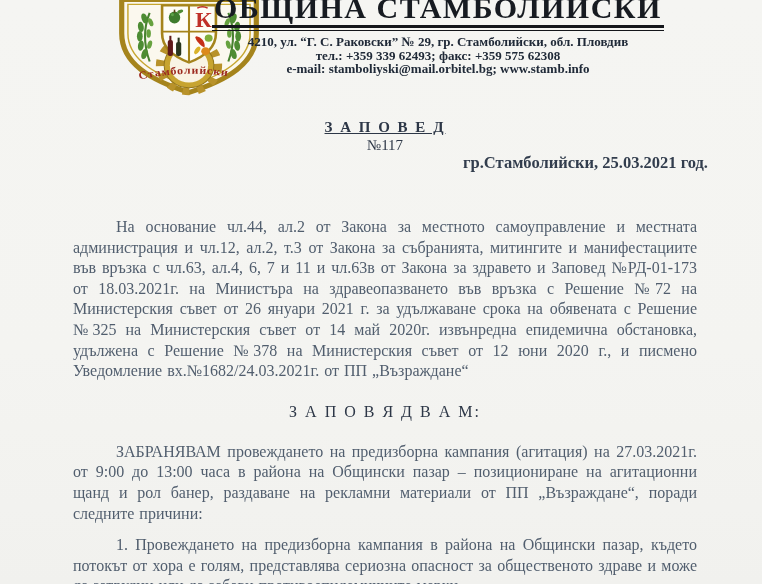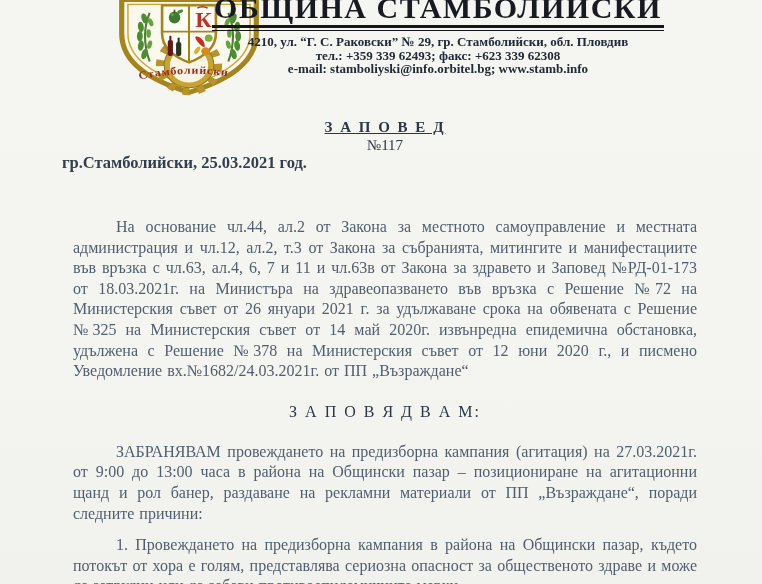--- a/index.html
+++ b/index.html
@@ -24,21 +24,21 @@
     margin-top:1px;height:2px;
     border-top:3px solid #14161a;border-bottom:1.5px solid #14161a;
   }
   .addr{margin-top:4px;font-size:13px;font-weight:bold;line-height:13.5px;color:#202a38;}
   .addr + .addr{margin-top:0;}
   
   .order{margin:0 54px 0 62px;padding-top:118px;width:646px;}
   .ord-title{font-size:15px;font-weight:bold;letter-spacing:2px;text-align:center;
     color:#2d3747;line-height:18px;text-decoration:underline;}
   .ord-num{font-size:15px;font-weight:normal;text-align:center;color:#2d3747;line-height:18px;}
-  .ord-place{font-size:16.5px;font-weight:bold;text-align:left;color:#323d4d;line-height:18px;}
+  .ord-place{font-size:16.5px;font-weight:bold;text-align:right;color:#323d4d;line-height:18px;}
   .para{
     margin:11px;font-size:16px;line-height:20.6px;text-align:justify;
     text-indent:43px;color:#515e6e;word-spacing:1px;
   }
   .preamble{margin-top:45px;}
   .cmd-heading{
     margin-top:20px;font-size:16px;font-weight:normal;letter-spacing:2px;
     text-align:center;color:#2d3747;line-height:20px;
   }
   .cmd-para{margin-top:20px;}
@@ -120,22 +120,22 @@
         <text font-family="Liberation Serif, DejaVu Serif, serif" font-size="11.5" font-weight="bold" fill="#9c2a1e" letter-spacing="0.8">
           <textPath href="#ribbon-arc" startOffset="11%">Стамболийски</textPath>
         </text>
       </g>
     </svg>
 
     <div class="head-text">
       <div class="muni-title">ОБЩИНА СТАМБОЛИЙСКИ</div>
       <div class="rule"></div>
       <div class="addr">4210, ул. “Г. С. Раковски” № 29, гр. Стамболийски, обл. Пловдив</div>
-      <div class="addr">тел.: +359 339 62493; факс:  +623 339 62308</div>
-      <div class="addr">e-mail: stamboliyski@info.orbitel.bg;  www.stamb.info</div>
+      <div class="addr">тел.: +359 339 62493; факс:  +359 575 62308</div>
+      <div class="addr">e-mail: stamboliyski@mail.orbitel.bg;  www.stamb.info</div>
     </div>
   </div>
 
   <div class="order">
     <div class="ord-title">З А П О В Е Д</div>
     <div class="ord-num">№117</div>
     <div class="ord-place">гр.Стамболийски, 25.03.2021 год.</div>
 
     <p class="para preamble">На основание чл.44, ал.2 от Закона за местното самоуправление и местната администрация и чл.12, ал.2, т.3 от Закона за събранията, митингите и манифестациите във връзка с чл.63, ал.4, 6, 7 и 11 и чл.63в от Закона за здравето и Заповед №РД-01-173 от 18.03.2021г. на Министъра на здравеопазването във връзка с Решение №72 на Министерския съвет от 26 януари 2021 г. за удължаване срока на обявената с Решение №325 на Министерския съвет от 14 май 2020г. извънредна епидемична обстановка, удължена с Решение №378 на Министерския съвет от 12 юни 2020 г., и писмено Уведомление вх.№1682/24.03.2021г. от ПП „Възраждане“</p>
 

